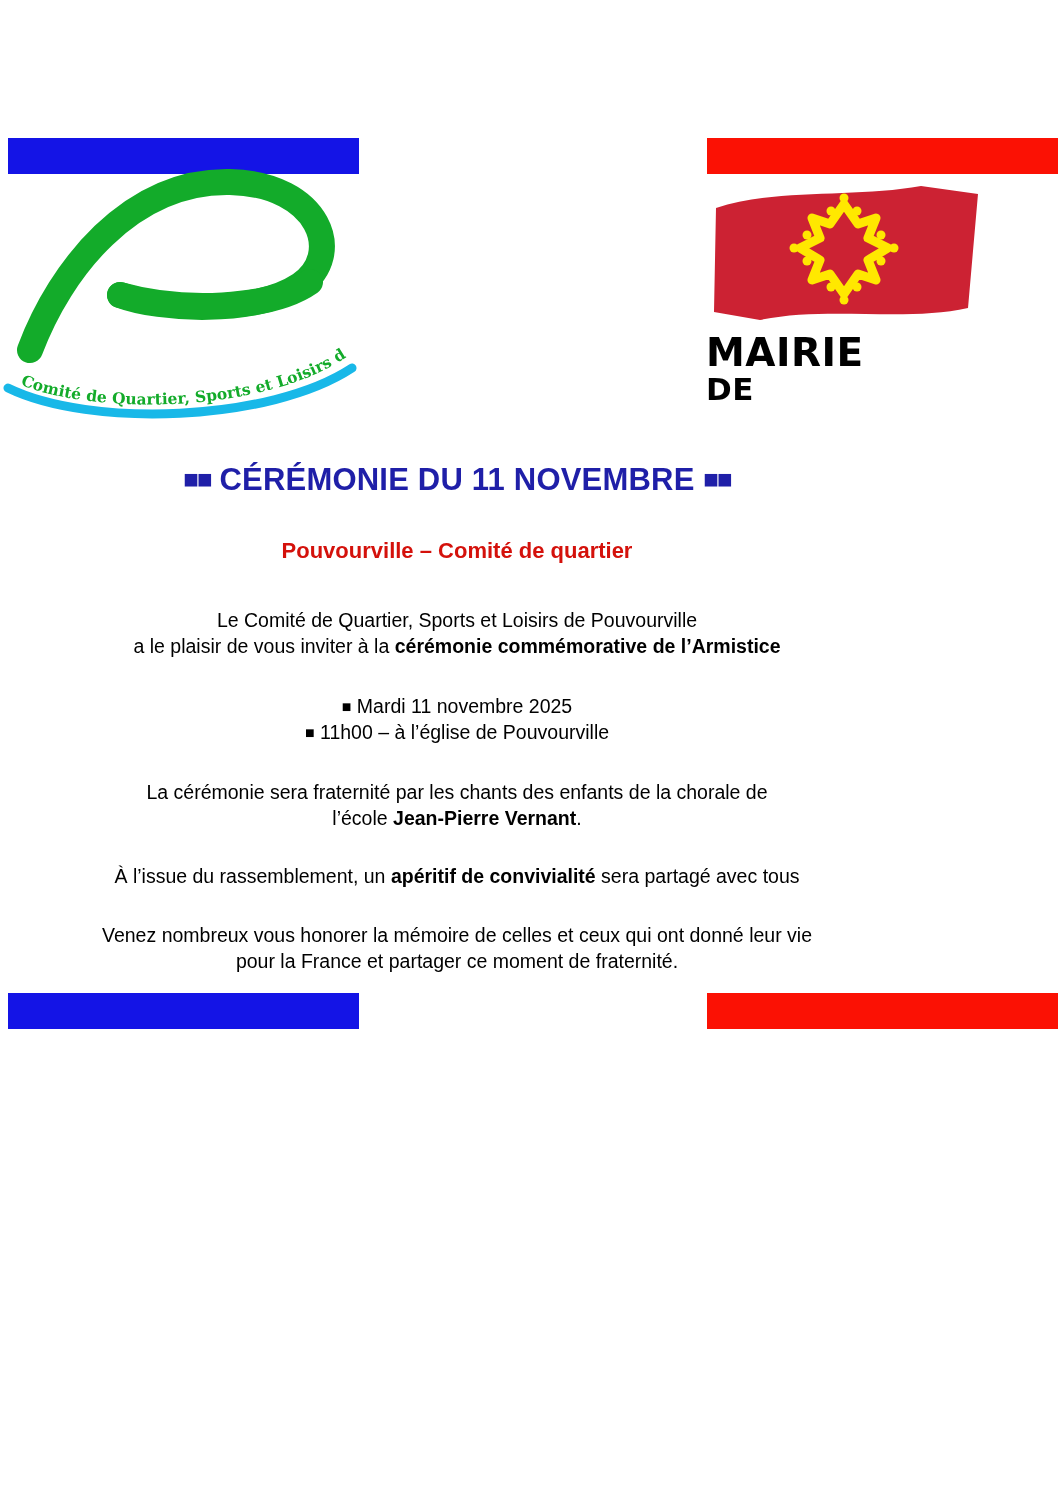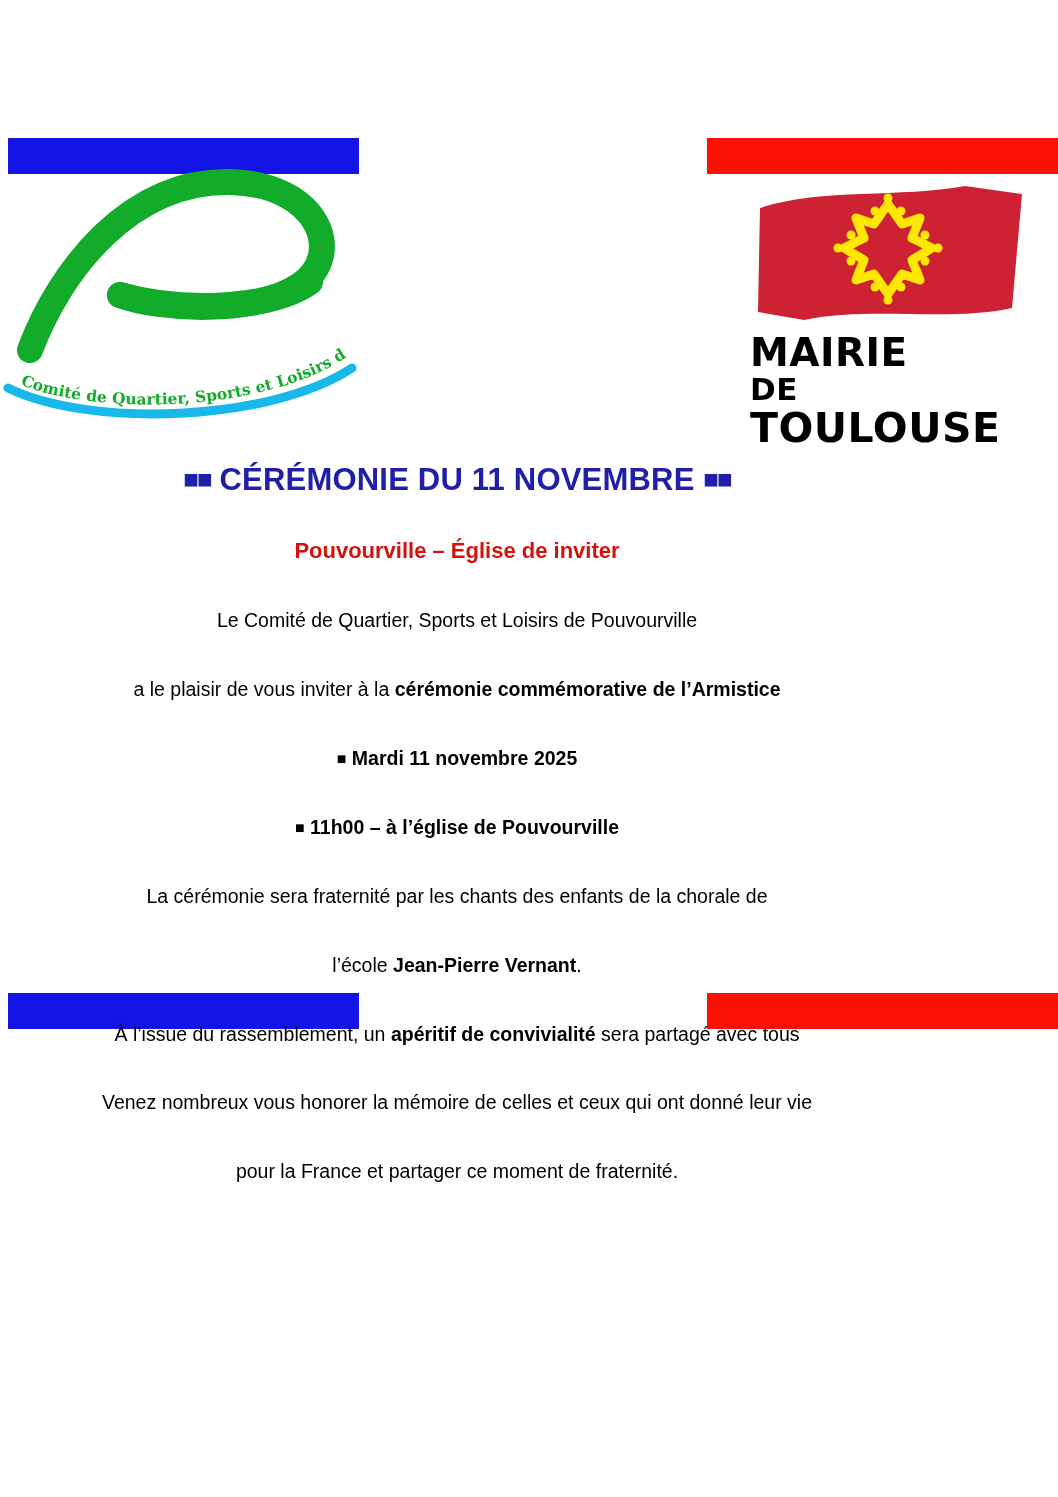--- a/index.html
+++ b/index.html
@@ -32,21 +32,21 @@
     left: 0px;
     top: 160px;
     width: 380px;
     height: 275px;
   }
   #committee-logo svg { display: block; }
 
   
   #mairie-logo {
     position: absolute;
-    left: 750px;
+    left: 706px;
     top: 180px;
     width: 290px;
     height: 260px;
   }
   #mairie-logo .flag-wrap { width: 280px; height: 150px; }
   #mairie-logo .mairie-text {
     font-family: "DejaVu Sans", sans-serif;
     font-weight: bold;
     letter-spacing: 0.5px;
     line-height: 0.96;
@@ -83,27 +83,27 @@
     font-weight: bold;
     color: #d4110b;
   }
   .para {
     margin: 0;
     font-size: 19.5px;
     line-height: 1.33;
     color: #000;
   }
   .p-invite { margin-top: 44px; }
-  .p-when   { margin-top: 34px; font-weight: bold; }
+  .p-when   { margin-top: 34px; font-weight: normal; }
   .p-choir  { margin-top: 34px; }
   .p-aperitif { margin-top: 32px; }
   .p-come   { margin-top: 34px; }
   .para b { font-weight: bold; }
   .para .sq { font-size: 16px; vertical-align: 1px; }
-  .nowrapline { display: block; margin-top: 43px; }
+  .nowrapline { display: block; }
 </style>
 </head>
 <body>
 
 <div class="bar bar-blue-top"></div>
 <div class="bar bar-red-top"></div>
 <div class="bar bar-blue-bot"></div>
 <div class="bar bar-red-bot"></div>
 
 <div id="committee-logo">
@@ -143,32 +143,31 @@
           <circle cx="175" cy="55" r="4.5"></circle>
           <circle cx="175" cy="81" r="4.5"></circle>
         <circle cx="138" cy="120" r="4.5"></circle>
           <circle cx="125" cy="107" r="4.5"></circle>
           <circle cx="151" cy="107" r="4.5"></circle>
       </g>
     </svg>
   </div>
   <div class="mairie-text l1">MAIRIE</div>
   <div class="mairie-text l2">DE</div>
-  <div class="mairie-text l3">TOULOUSE</div>
 </div>
 
 <div class="content">
 
   <h1 class="title">
     <span class="sq">■■</span>
     <span>CÉRÉMONIE DU 11 NOVEMBRE</span>
     <span class="sq">■■</span>
   </h1>
 
-  <h2 class="subtitle">Pouvourville – Église de inviter</h2>
+  <h2 class="subtitle">Pouvourville – Comité de quartier</h2>
 
   <p class="para p-invite">
     <span class="nowrapline">Le Comité de Quartier, Sports et Loisirs de Pouvourville</span>
     <span class="nowrapline"><span>a le plaisir de vous inviter à la </span><b>cérémonie commémorative de l’Armistice</b></span>
   </p>
 
   <p class="para p-when">
     <span class="nowrapline"><span class="sq">■</span>
       <span>Mardi 11 novembre 2025</span></span>
     <span class="nowrapline"><span class="sq">■</span>

